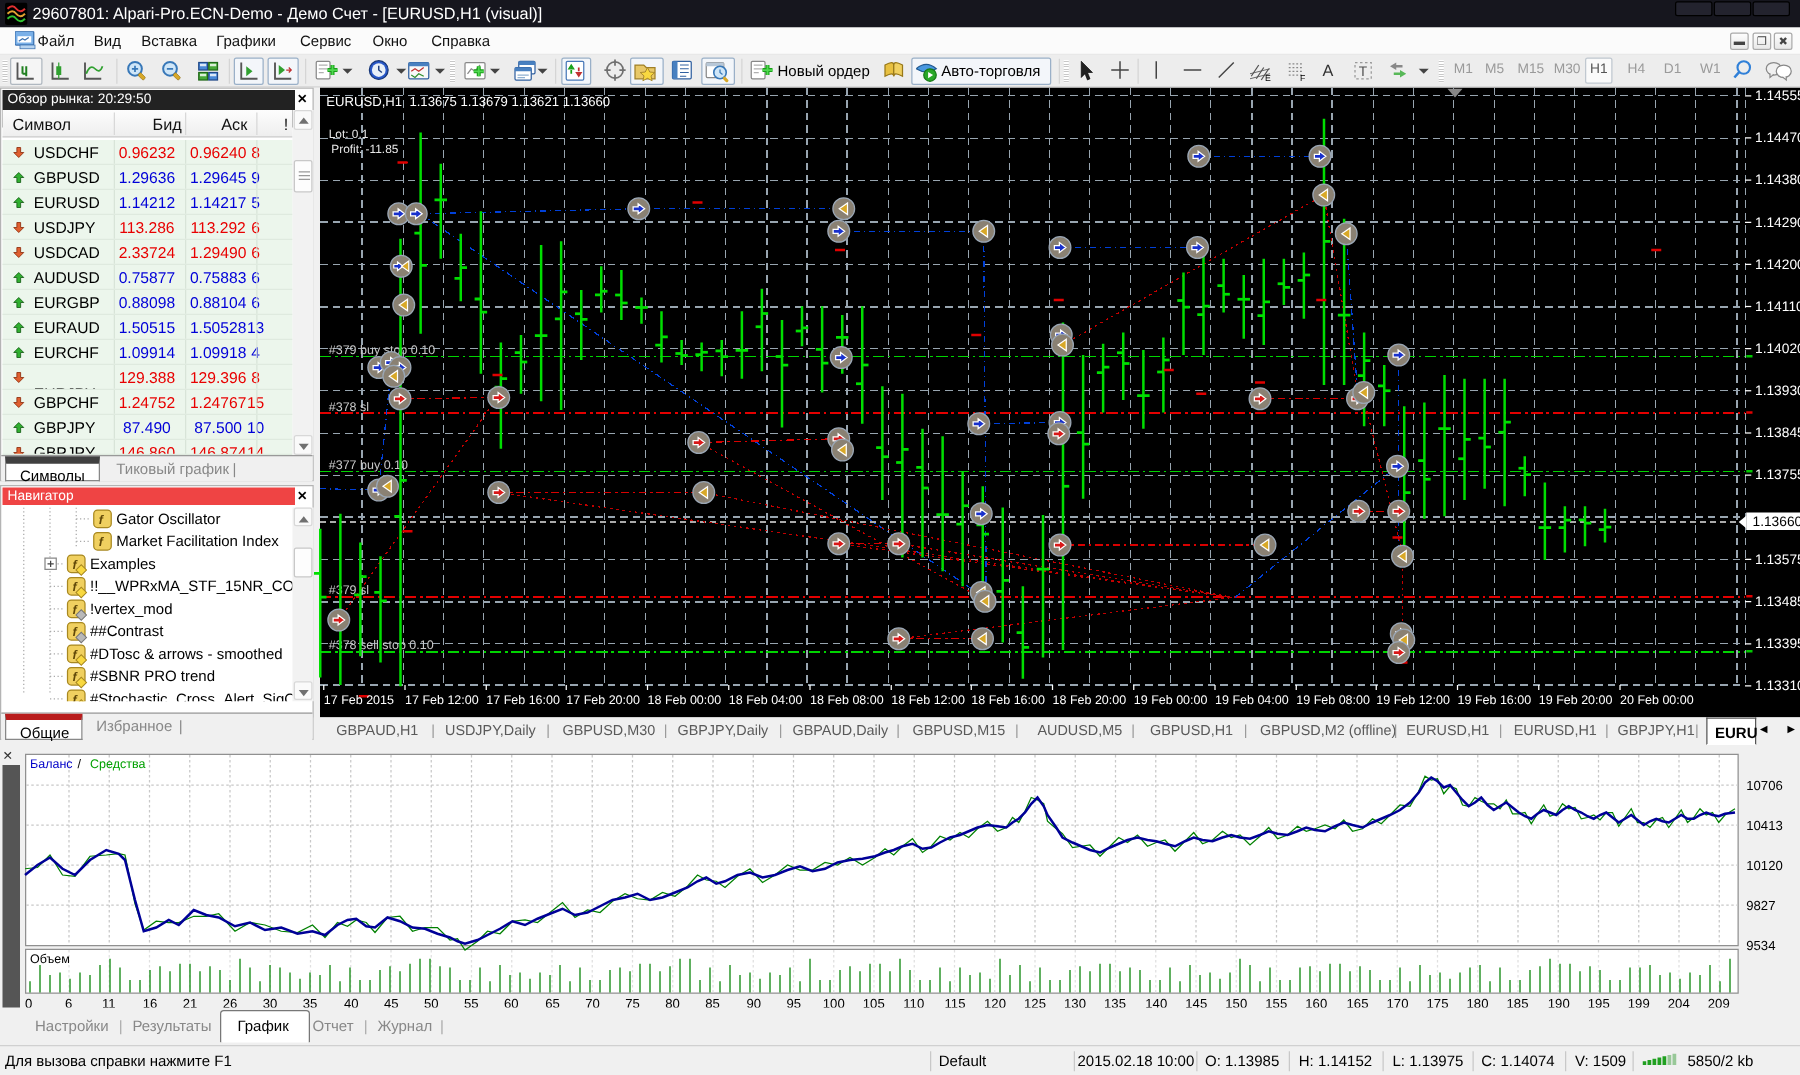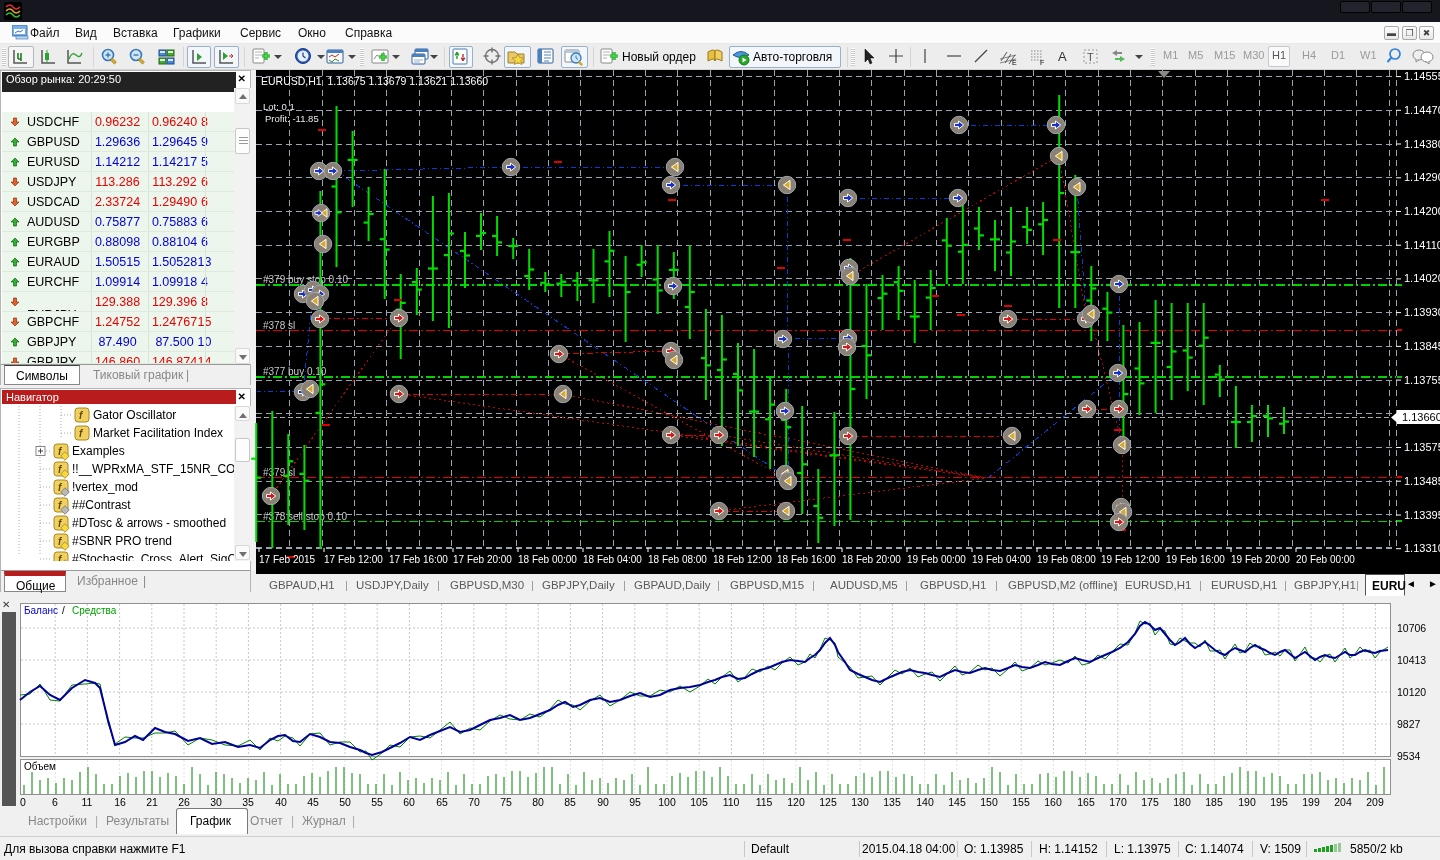--- a/index.html
+++ b/index.html
@@ -6,40 +6,41 @@
 .abs{position:absolute}
 #titlebar{left:0;top:0;width:1440px;height:22px;background:#16161e;color:#fff;font-size:13px}
 #menubar{left:0;top:22px;width:1440px;height:22px;background:#fbfbfb;border-bottom:1px solid #e8e8e8;font-size:12px;color:#111}
 #toolbar{left:0;top:44px;width:1440px;height:26px;background:#ededed;border-bottom:1px solid #d4d4d4}
 .mi{position:absolute;top:4px}
 .sep{position:absolute;top:3px;width:1px;height:20px;background:#d5d5d5}
 .grip{position:absolute;top:4px;width:4px;height:18px;background:repeating-linear-gradient(#fff 0 1px,#c8c8c8 1px 2px)}
 .boxed{border:1px solid #9ab0c8;background:#f3f6fa;border-radius:2px}
 .tf{position:absolute;top:5px;font-size:11px;color:#9a9a9a}
 #mw{left:0;top:70px;width:251px;height:315px;background:#fff;border:1px solid #b4b4b4}
-#mwhead{position:absolute;left:1px;top:1px;width:234px;height:20px;background:#222;color:#fff;font-size:11px;padding:1px 0 0 4px}
+#mwhead{position:absolute;left:1px;top:1px;width:234px;height:30px;background:#222;color:#fff;font-size:11px;padding:1px 0 0 4px}
 #nav{left:0;top:388px;width:251px;height:204px;background:#fff;border:1px solid #b4b4b4}
-#navhead{position:absolute;left:1px;top:1px;width:234px;height:14px;background:#b91c1c;color:#fff;font-size:11px;padding:1px 10px 0 4px}
+#navhead{position:absolute;left:1px;top:1px;width:234px;height:14px;background:#ef4444;color:#fff;font-size:11px;padding:1px 10px 0 4px}
 .mwrow{position:absolute;left:1px;width:232px;height:20px;background:#ecf6ec;border-bottom:1px solid #dfeadf;font-size:12.5px}
 .bid{position:absolute;width:55px;text-align:center}
 .wtab{background:#fff;border:1px solid #888;border-top:none;color:#000;position:absolute}
 #charttabs{left:251px;top:574px;width:1189px;height:23px;background:#f0f0f0;border-bottom:1px solid #d8d8d8;font-size:11.5px;color:#5a5a5a}
 #tester{left:0;top:596px;width:1440px;height:239px;background:#f0f0f0}
 #statusbar{left:0;top:836px;width:1440px;height:24px;background:#f0f0f0;border-top:1px solid #d0d0d0;font-size:12px;color:#000}
 .sv{position:absolute;top:4px;width:1px;height:16px;background:#c8c8c8}
 </style></head><body>
 <div id="root">
 
 <div class="abs" id="titlebar">
 <svg class="abs" style="left:4px;top:2px" width="18" height="18">
         <rect width="18" height="18" rx="2" fill="#000"></rect>
 <path d="M2,5 q4,-4 7,0 t7,0" stroke="#e03030" stroke-width="1.6" fill="none"></path>
 <path d="M2,9 q4,-4 7,0 t7,0" stroke="#e0a030" stroke-width="1.6" fill="none"></path>
 <path d="M2,13 q4,-4 7,0 t7,0" stroke="#30c030" stroke-width="1.6" fill="none"></path>
       </svg>
+<span class="abs" style="left:26px;top:3px">29607801: Alpari-Pro.ECN-Demo - Демо Счет - [EURUSD,H1 (visual)]</span>
 <div class="abs" style="left:1340px;top:1px;width:92px;height:12px;display:flex">
 <div style="flex:1;background:#23232e;border:1px solid #000;border-radius:2px;margin-right:1px"></div>
 <div style="flex:1;background:#23232e;border:1px solid #000;border-radius:2px;margin-right:1px"></div>
 <div style="flex:1;background:#23232e;border:1px solid #000;border-radius:2px"></div>
       </div>
 </div>
 <div class="abs" id="menubar">
 <svg class="abs" style="left:12px;top:3px" width="17" height="15">
         <rect x="0" y="0" width="15" height="11" rx="1" fill="#7ab0e8" stroke="#3a70b0"></rect>
         <rect x="2" y="4" width="11" height="5" fill="#fff"></rect>
@@ -247,20 +248,29 @@
 <svg class="abs" style="left:1412px;top:3px" width="24" height="20">
         <ellipse cx="7" cy="8" rx="6" ry="5" fill="#f0f0f0" stroke="#888"></ellipse>
         <path d="M4,12 l0,3 3,-2.5" fill="#f0f0f0" stroke="#888"></path>
         <ellipse cx="15" cy="10" rx="6" ry="5" fill="#fff" stroke="#888"></ellipse>
         <path d="M17,14 l0,3 -3,-2.5" fill="#fff" stroke="#888"></path>
       </svg>
 </div>
 <div class="abs" id="mw">
 <div id="mwhead">Обзор рынка: 20:29:50</div>
       <span style="position:absolute;right:4px;top:2px;font-size:10px;color:#000;font-weight:bold">✕</span>
+<div class="abs" style="left:1px;top:17px;width:232px;height:22px;background:linear-gradient(#fdfdfd,#eee);border-bottom:1px solid #c8c8c8;font-size:13px;color:#111">
+        <span class="abs" style="left:8px;top:4px">Символ</span>
+        <span class="abs" style="left:120px;top:4px">Бид</span>
+        <span class="abs" style="left:175px;top:4px">Аск</span>
+        <span class="abs" style="left:225px;top:4px">!</span>
+        <span class="abs" style="left:89px;top:2px;width:1px;height:18px;background:#d8d8d8"></span>
+        <span class="abs" style="left:146px;top:2px;width:1px;height:18px;background:#d8d8d8"></span>
+        <span class="abs" style="left:203px;top:2px;width:1px;height:18px;background:#d8d8d8"></span>
+      </div>
 <div class="mwrow" style="top:41px;height:20px;overflow:hidden">
         <svg class="abs" style="left:8px;top:5px" width="10" height="10">
           <path d="M5,9 l4,-4 h-2.5 v-4 h-3 v4 H1 z" fill="#e06030" stroke="#903010" stroke-width="0.7"></path>
         </svg>
         <span class="abs" style="left:25px;top:3px;color:#000">USDCHF</span>
         <span class="bid abs" style="left:88px;top:3px;color:#e80000">0.96232</span>
         <span class="bid abs" style="left:145px;top:3px;color:#e80000">0.96240</span>
         <span class="bid abs" style="left:175px;top:3px;width:55px;color:#e80000">8</span>
         <span class="abs" style="left:89px;top:0;width:1px;height:20px;background:#d8e4d8"></span>
         <span class="abs" style="left:146px;top:0;width:1px;height:20px;background:#d8e4d8"></span>
@@ -415,21 +425,21 @@
           <div style="margin:5px auto;width:0;border:4px solid transparent;border-bottom:5px solid #707070;margin-top:1px"></div>
         </div>
 <div class="abs" style="left:1px;top:40px;width:15px;height:26px;background:#fdfdfd;border:1px solid #c8c8c8;border-radius:2px">
           <div style="margin-top:8px;margin-left:3px;width:9px;height:1px;background:#999;box-shadow:0 3px #999,0 6px #999"></div>
         </div>
 <div class="abs" style="left:1px;top:260px;width:15px;height:16px;background:#fafafa;border:1px solid #d8d8d8;border-radius:2px">
           <div style="margin:6px auto 0;width:0;border:4px solid transparent;border-top:5px solid #707070"></div>
         </div>
       </div>
 <div class="abs" style="left:0px;top:293px;width:249px;height:21px;background:#f0f0f0;border-top:1px solid #999">
-<div class="wtab" style="left:3px;top:0px;width:76px;height:20px;border-top:1px solid #404040">
+<div class="wtab" style="left:3px;top:0px;width:76px;height:20px;border-top:6px solid #404040">
           <span style="position:absolute;left:11px;top:3px;font-size:12px">Символы</span>
         </div>
 <span class="abs" style="left:92px;top:3px;font-size:12px;color:#888">Тиковый график</span>
 <span class="abs" style="left:185px;top:3px;font-size:12px;color:#888">|</span>
       </div>
 </div>
 <div class="abs" id="nav">
 <div id="navhead">Навигатор</div>
       <span style="position:absolute;right:4px;top:2px;font-size:10px;color:#000;font-weight:bold">✕</span>
 <svg class="abs" style="left:1px;top:17px" width="232px" height="155">
@@ -1354,21 +1364,21 @@
 <span class="abs" style="left:250px;top:8px;color:#888;font-weight:normal">Отчет</span>
 <span class="abs" style="left:291px;top:8px;color:#aaa;font-weight:normal">|</span>
 <span class="abs" style="left:302px;top:8px;color:#888;font-weight:normal">Журнал</span>
 <span class="abs" style="left:352px;top:8px;color:#aaa;font-weight:normal">|</span>
 </div>
 <div class="abs" id="statusbar">
 <span class="abs" style="left:4px;top:5px">Для вызова справки нажмите F1</span>
 <div class="sv" style="left:744px"></div>
 <span class="abs" style="left:751px;top:5px">Default</span>
 <div class="sv" style="left:859px"></div>
-<span class="abs" style="left:862px;top:5px">2015.04.18 04:00</span>
+<span class="abs" style="left:862px;top:5px">2015.02.18 10:00</span>
 <div class="sv" style="left:957px"></div>
 <span class="abs" style="left:964px;top:5px">O: 1.13985</span>
 <div class="sv" style="left:1031px"></div>
 <span class="abs" style="left:1039px;top:5px">H: 1.14152</span>
 <div class="sv" style="left:1106px"></div>
 <span class="abs" style="left:1114px;top:5px">L: 1.13975</span>
 <div class="sv" style="left:1178px"></div>
 <span class="abs" style="left:1185px;top:5px">C: 1.14074</span>
 <div class="sv" style="left:1252px"></div>
 <span class="abs" style="left:1260px;top:5px">V: 1509</span>

